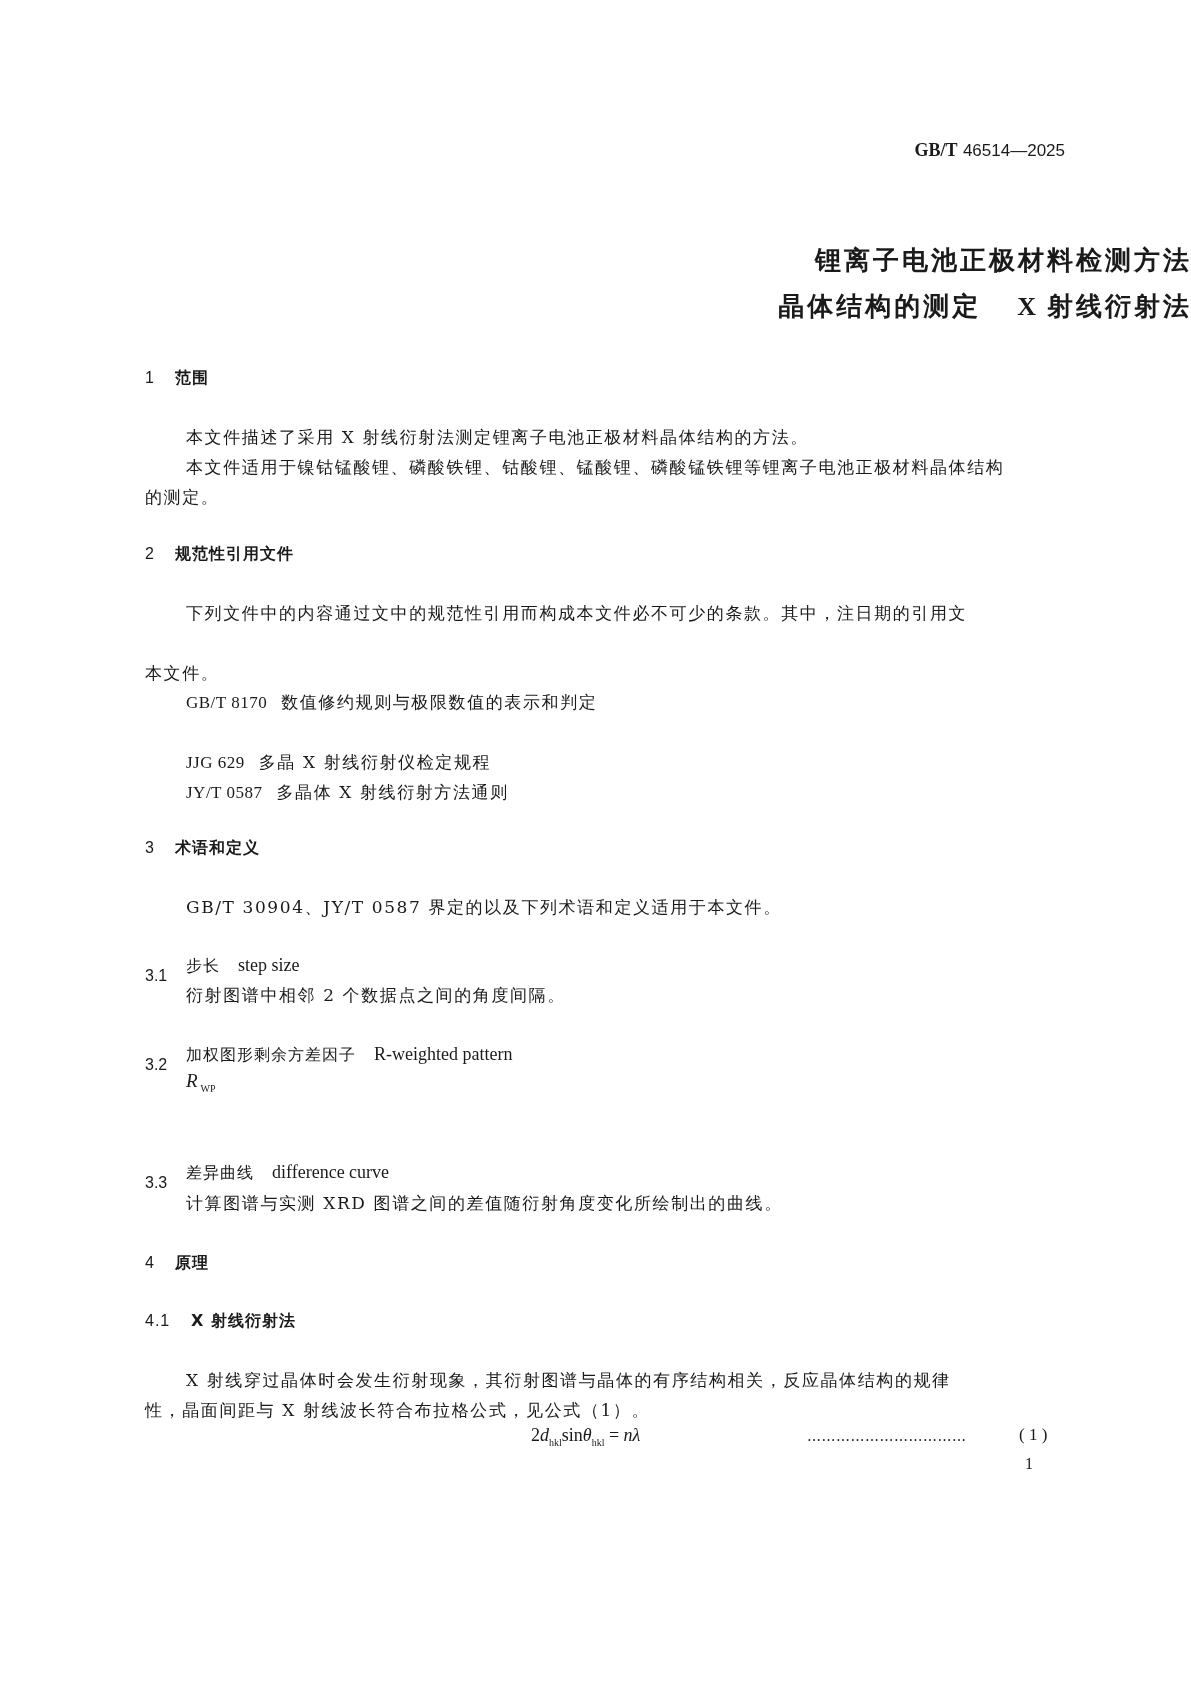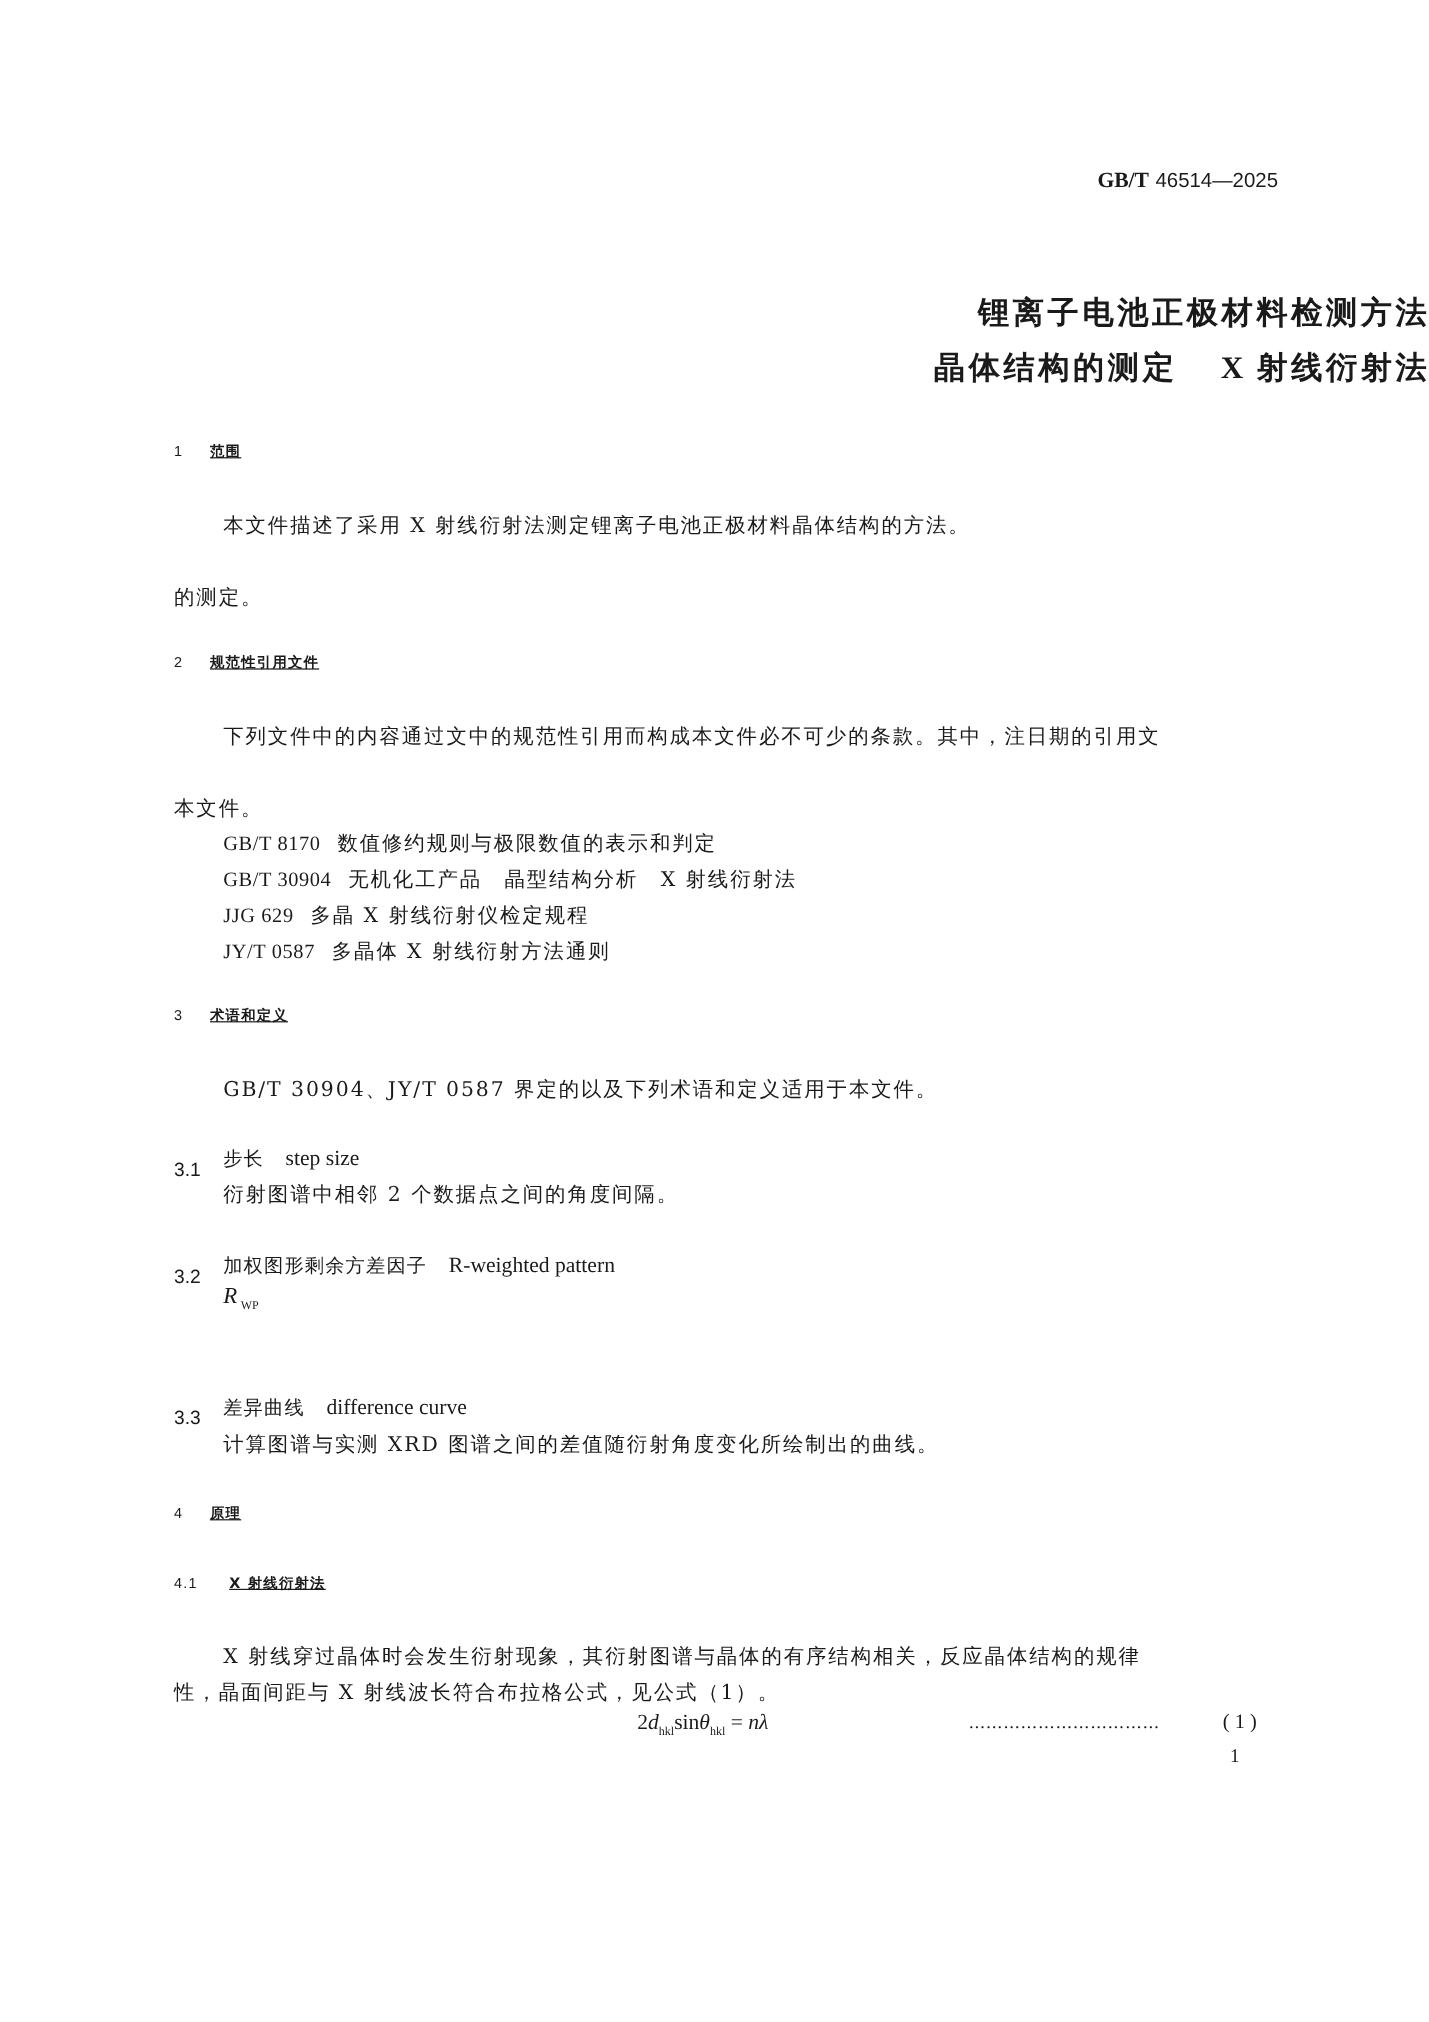--- a/index.html
+++ b/index.html
@@ -17,23 +17,22 @@
   .std-code .num { font-family: "Liberation Sans", sans-serif; font-size: 17px; }
   .title {
     position: absolute; left: 0; width: 1191px; text-align: right;
     font-family: "DejaVu Sans", sans-serif; font-weight: bold; font-size: 26px; letter-spacing: 3px;
   }
   .t1 { top: 243px; }
   .t2 { top: 289px; }
   .t2 .x { font-family: "Liberation Serif", serif; }
   .abs { position: absolute; white-space: nowrap; }
   .h {
-    font-family: "DejaVu Sans", sans-serif; font-weight: bold; font-size: 12px; letter-spacing: 1px;
+    font-family: "DejaVu Sans", sans-serif; font-weight: bold; font-size: 16px; letter-spacing: 1px;
     left: 144px;
-    text-decoration: underline;
   }
   .h .n { font-family: "Liberation Sans", sans-serif; font-weight: normal; display: inline-block; width: 30px; }
   .p { font-size: 17px; letter-spacing: 1.6px; }
   .ind { left: 185px; }
   .noind { left: 144px; }
   .clause-num { left: 144px; font-family: Liberation Sans, sans-serif; font-size: 16px; margin-top: 40px; }
   .term { left: 185px; font-family: "DejaVu Sans", sans-serif; font-weight: normal; font-size: 16px; letter-spacing: 1px; }
   .term .en { font-family: "Liberation Serif", serif; font-size: 18px; letter-spacing: 0; margin-left: 18px; }
   .sym { left: 185px; font-family: "Liberation Serif", serif; font-style: italic; font-size: 19px; }
   .sym sub { font-style: normal; font-size: 10px; margin-left: 3px; }
@@ -57,33 +56,31 @@
 
   <div class="title t1">锂离子电池正极材料检测方法</div>
   <div class="title t2">
     <span>晶体结构的测定</span><span style="display:inline-block;width:36px"></span><span class="x">X</span><span style="display:inline-block;width:8px"></span><span>射线衍射法</span>
   </div>
 
   <div class="abs h" style="top:368px">
     <span class="n">1</span><span>范围</span>
   </div>
   <div class="abs p ind" style="top:426px">本文件描述了采用 X 射线衍射法测定锂离子电池正极材料晶体结构的方法。</div>
+  <div class="abs p ind" style="top:456px">本文件适用于镍钴锰酸锂、磷酸铁锂、钴酸锂、锰酸锂、磷酸锰铁锂等锂离子电池正极材料晶体结构</div>
   <div class="abs p noind" style="top:486px">的测定。</div>
 
   <div class="abs h" style="top:544px">
     <span class="n">2</span><span>规范性引用文件</span>
   </div>
   <div class="abs p ind" style="top:602px">下列文件中的内容通过文中的规范性引用而构成本文件必不可少的条款。其中，注日期的引用文</div>
   <div class="abs p noind" style="top:662px">本文件。</div>
 
   <div class="abs p ind" style="top:691px">
     <span class="ref-code">GB/T 8170</span><span>数值修约规则与极限数值的表示和判定</span>
-  </div>
-  <div class="abs p ind" style="top:721px">
-    <span class="ref-code">GB/T 30904</span><span>无机化工产品　晶型结构分析　X 射线衍射法</span>
   </div>
   <div class="abs p ind" style="top:751px">
     <span class="ref-code">JJG 629</span><span>多晶 X 射线衍射仪检定规程</span>
   </div>
   <div class="abs p ind" style="top:781px">
     <span class="ref-code">JY/T 0587</span><span>多晶体 X 射线衍射方法通则</span>
   </div>
 
   <div class="abs h" style="top:838px">
     <span class="n">3</span><span>术语和定义</span>

